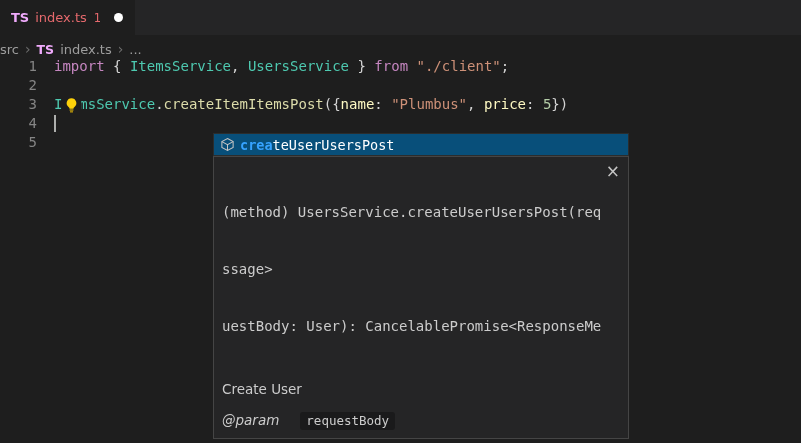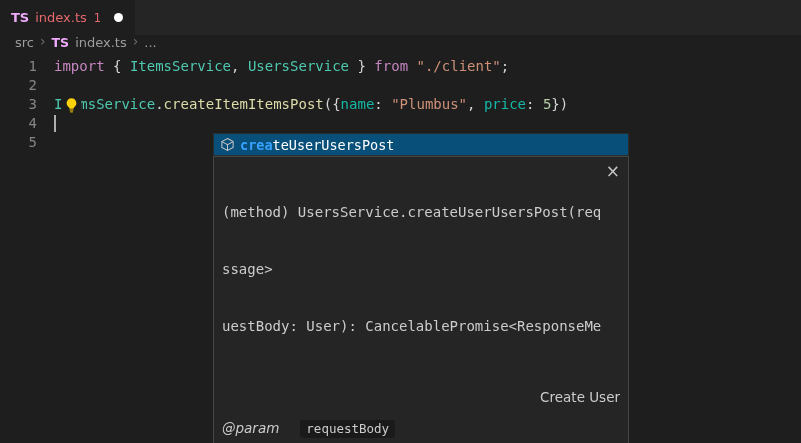--- a/index.html
+++ b/index.html
@@ -14,39 +14,39 @@
   .tab {
     height:35px; background:#1e1e1e; display:flex; align-items:center;
     padding:0 12px 0 11px; gap:6px; cursor:pointer;
   }
   .ts-icon { color:#f0abfc; font-weight:bold; font-size:13px; letter-spacing:0; }
   .tab-label { color:#e5696d; font-size:13px; }
   .tab-errors { color:#e5696d; font-size:11.5px; margin-left:1px; }
   .tab-dot { width:9px; height:9px; border-radius:50%; background:#ffffff; margin-left:7px; }
   
   .breadcrumbs {
-    height:22px; display:flex; align-items:flex-start; padding-left:15px;
+    height:22px; display:flex; align-items:flex-end; 
     font-size:13px; color:#9d9d9d; gap:6px; background:#1e1e1e;
   }
   .chev { color:#6e6e6e; font-size:14px; line-height:1; transform:translateY(-1px); }
   .bc-ts { font-size:12.5px; }
   
   .editor {
     font-family:"DejaVu Sans Mono","Liberation Mono",monospace;
     font-size:14px; line-height:19px; color:#d4d4d4;
   }
   .row { display:flex; height:19px; }
   .ln { width:37px; text-align:right; color:#858585; flex:none; user-select:none; }
   .lc { margin-left:17px; white-space:pre; }
   .tok-kw  { color:#C586C0; }
   .tok-cls { color:#4EC9B0; }
   .tok-fn  { color:#DCDCAA; }
   .tok-str { color:#CE9178; }
   .tok-num { color:#B5CEA8; }
-  .tok-prop{ color:#14b8a6; }
+  .tok-prop{ color:#fef9c3; }
   .tok-pln { color:#D4D4D4; }
   .squiggle {
     text-decoration:underline; text-decoration-style:wavy;
     text-decoration-color:#F14C4C; text-decoration-thickness:1px;
     text-underline-offset:3px;
   }
   .cursor {
     display:inline-block; width:2px; height:17px; background:#AEAFAD;
     vertical-align:text-bottom; transform:translateY(1px);
   }
@@ -70,21 +70,21 @@
   }
   .sig {
     font-family:"DejaVu Sans Mono","Liberation Mono",monospace;
     font-size:14px; line-height:19px; white-space:pre; color:#cccccc;
   }
   .doc-close {
     position:absolute; top:6px; right:8px; font-size:17px; line-height:1;
     color:#c5c5c5; cursor:pointer; font-family:"DejaVu Sans",sans-serif;
   }
   .doc-p { margin-top:12px; font-size:13.5px; line-height:19px; color:#cccccc; }
-  .doc-p.first { margin-top:14px;text-align:right; }
+  .doc-p.first { margin-top:6px; }
   .tag { font-style:italic; }
   .chip {
     font-family:"DejaVu Sans Mono","Liberation Mono",monospace;
     font-size:12.5px; background:#1a1a1b; padding:1px 6px 2px 6px;
     border-radius:3px; margin-left:21px; color:#cccccc;
   }
 </style>
 </head>
 <body>
 

